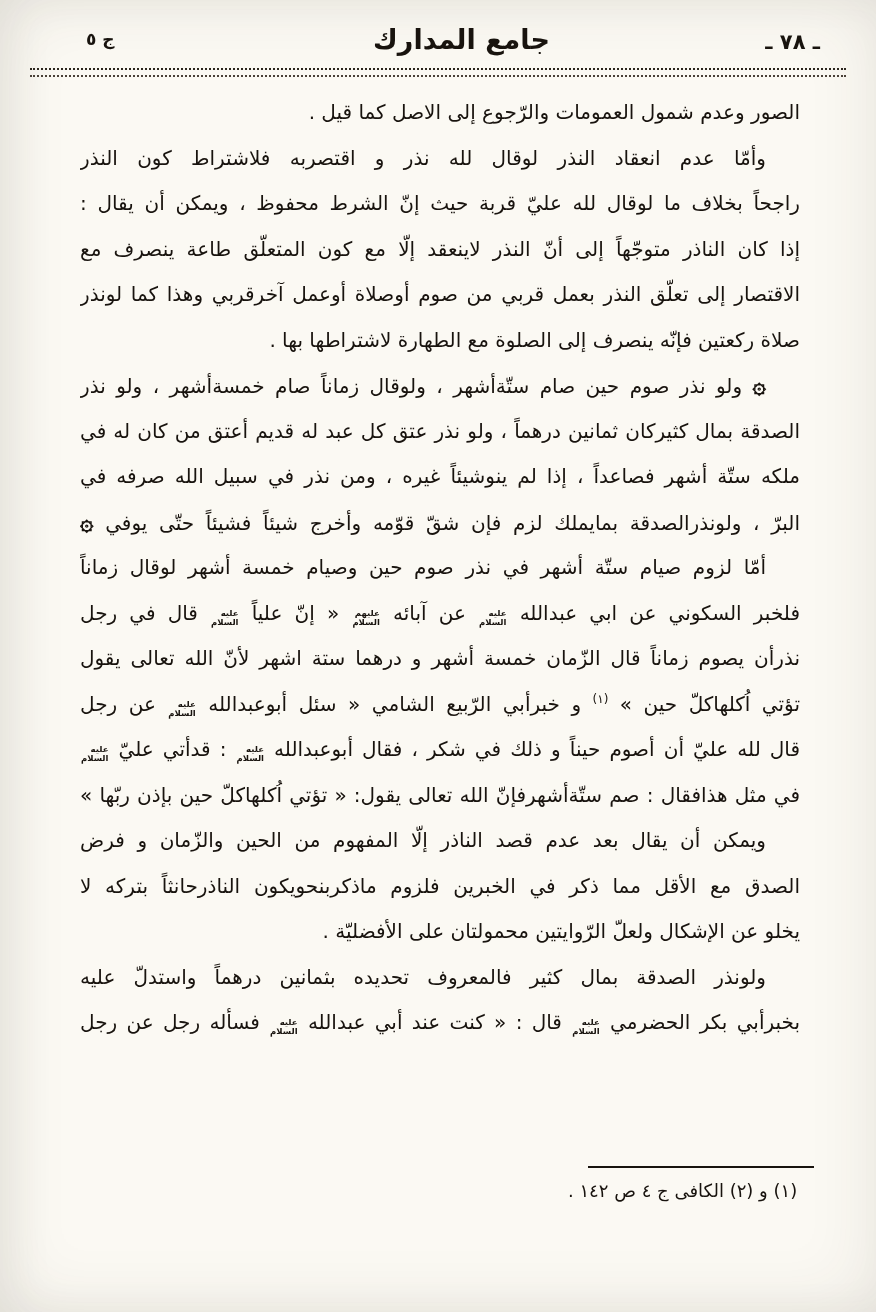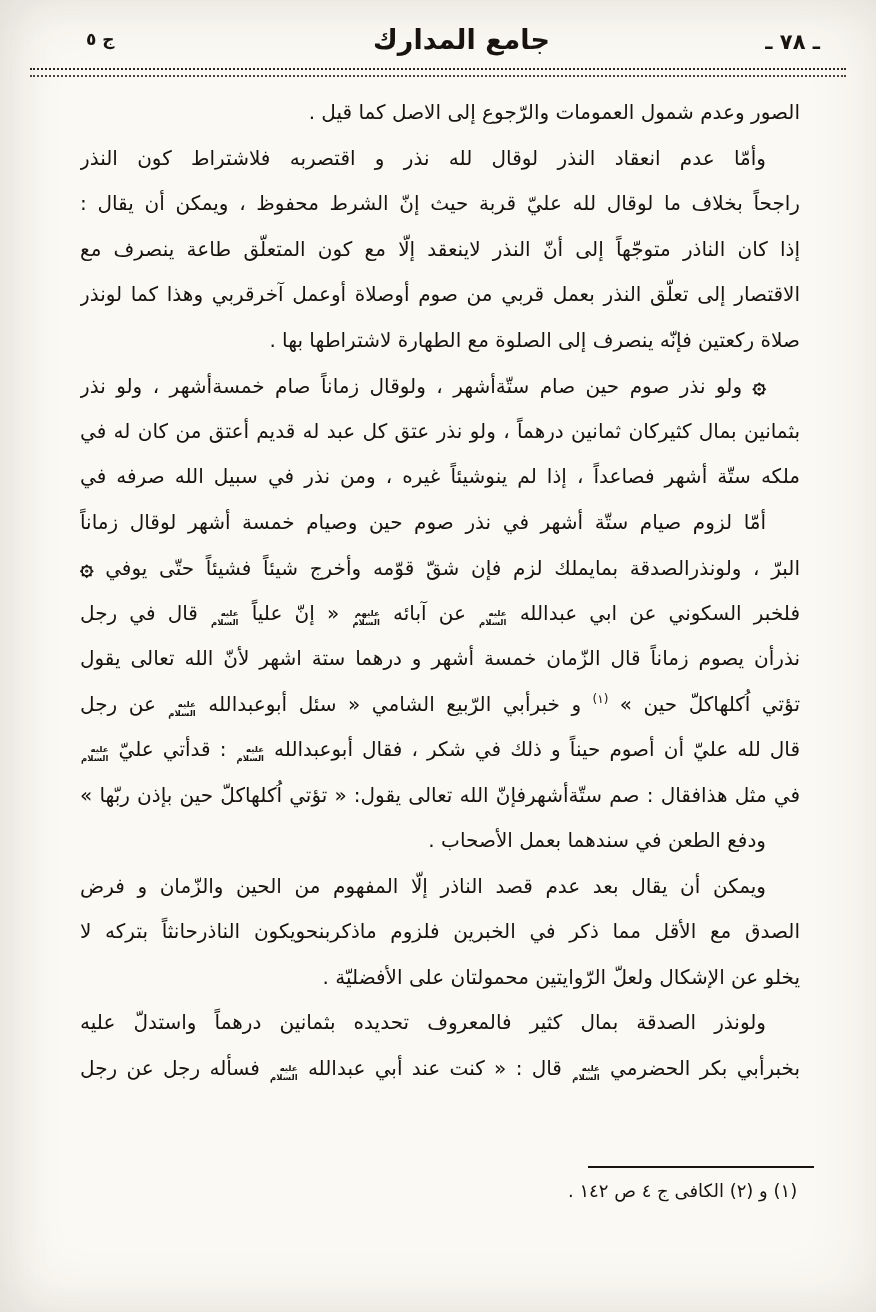--- a/index.html
+++ b/index.html
@@ -61,30 +61,29 @@
   <div class="hdr-rule"></div>
 
   <div class="bodyblock">
     <div class="line">الصور وعدم شمول العمومات والرّجوع إلى الاصل كما قيل .</div>
     <div class="line j ind">وأمّا عدم انعقاد النذر لوقال لله نذر و اقتصربه فلاشتراط كون النذر</div>
     <div class="line j">راجحاً بخلاف ما لوقال لله عليّ قربة حيث إنّ الشرط محفوظ ، ويمكن أن يقال :</div>
     <div class="line j">إذا كان الناذر متوجّهاً إلى أنّ النذر لاينعقد إلّا مع كون المتعلّق طاعة ينصرف مع</div>
     <div class="line j">الاقتصار إلى تعلّق النذر بعمل قربي من صوم أوصلاة أوعمل آخرقربي وهذا كما لونذر</div>
     <div class="line">صلاة ركعتين فإنّه ينصرف إلى الصلوة مع الطهارة لاشتراطها بها .</div>
     <div class="line j ind"><span class="orn">۞</span> ولو نذر صوم حين صام ستّةأشهر ، ولوقال زماناً صام خمسةأشهر ، ولو نذر</div>
-    <div class="line j">بثمانين بمال كثيركان ثمانين درهماً ، ولو نذر عتق كل عبد له قديم أعتق من كان له في</div>
+    <div class="line j">الصدقة بمال كثيركان ثمانين درهماً ، ولو نذر عتق كل عبد له قديم أعتق من كان له في</div>
     <div class="line j">ملكه ستّة أشهر فصاعداً ، إذا لم ينوشيئاً غيره ، ومن نذر في سبيل الله صرفه في</div>
+    <div class="line j">البرّ ، ولونذرالصدقة بمايملك لزم فإن شقّ قوّمه وأخرج شيئاً فشيئاً حتّى يوفي <span class="orn">۞</span></div>
     <div class="line j ind">أمّا لزوم صيام ستّة أشهر في نذر صوم حين وصيام خمسة أشهر لوقال زماناً</div>
-    <div class="line j">البرّ ، ولونذرالصدقة بمايملك لزم فإن شقّ قوّمه وأخرج شيئاً فشيئاً حتّى يوفي <span class="orn">۞</span></div>
     <div class="line j">فلخبر السكوني عن ابي عبدالله <span class="hon">عليه<br>السلام</span> عن آبائه <span class="hon">عليهم<br>السلام</span> « إنّ علياً <span class="hon">عليه<br>السلام</span> قال في رجل</div>
     <div class="line j">نذرأن يصوم زماناً قال الزّمان خمسة أشهر و درهما ستة اشهر لأنّ الله تعالى يقول</div>
     <div class="line j">تؤتي اُكلهاكلّ حين » <sup class="fnref">(١)</sup> و خبرأبي الرّبيع الشامي « سئل أبوعبدالله <span class="hon">عليه<br>السلام</span> عن رجل</div>
     <div class="line j">قال لله عليّ أن أصوم حيناً و ذلك في شكر ، فقال أبوعبدالله <span class="hon">عليه<br>السلام</span> : قدأتي عليّ <span class="hon">عليه<br>السلام</span></div>
     <div class="line j">في مثل هذافقال : صم ستّةأشهرفإنّ الله تعالى يقول: « تؤتي اُكلهاكلّ حين بإذن ربّها »</div>
-    <div class="line ind">ودفع الطعن في سندهما بعمل الأصحاب .</div>
     <div class="line j ind">ويمكن أن يقال بعد عدم قصد الناذر إلّا المفهوم من الحين والزّمان و فرض</div>
     <div class="line j">الصدق مع الأقل مما ذكر في الخبرين فلزوم ماذكربنحويكون الناذرحانثاً بتركه لا</div>
     <div class="line">يخلو عن الإشكال ولعلّ الرّوايتين محمولتان على الأفضليّة .</div>
     <div class="line j ind">ولونذر الصدقة بمال كثير فالمعروف تحديده بثمانين درهماً واستدلّ عليه</div>
     <div class="line j">بخبرأبي بكر الحضرمي <span class="hon">عليه<br>السلام</span> قال : « كنت عند أبي عبدالله <span class="hon">عليه<br>السلام</span> فسأله رجل عن رجل مرض</div>
   </div>
 
   <div class="fn-rule"></div>
   <div class="footnote">(١) و (٢) الكافى ج ٤ ص ١٤٢ .</div>
 

